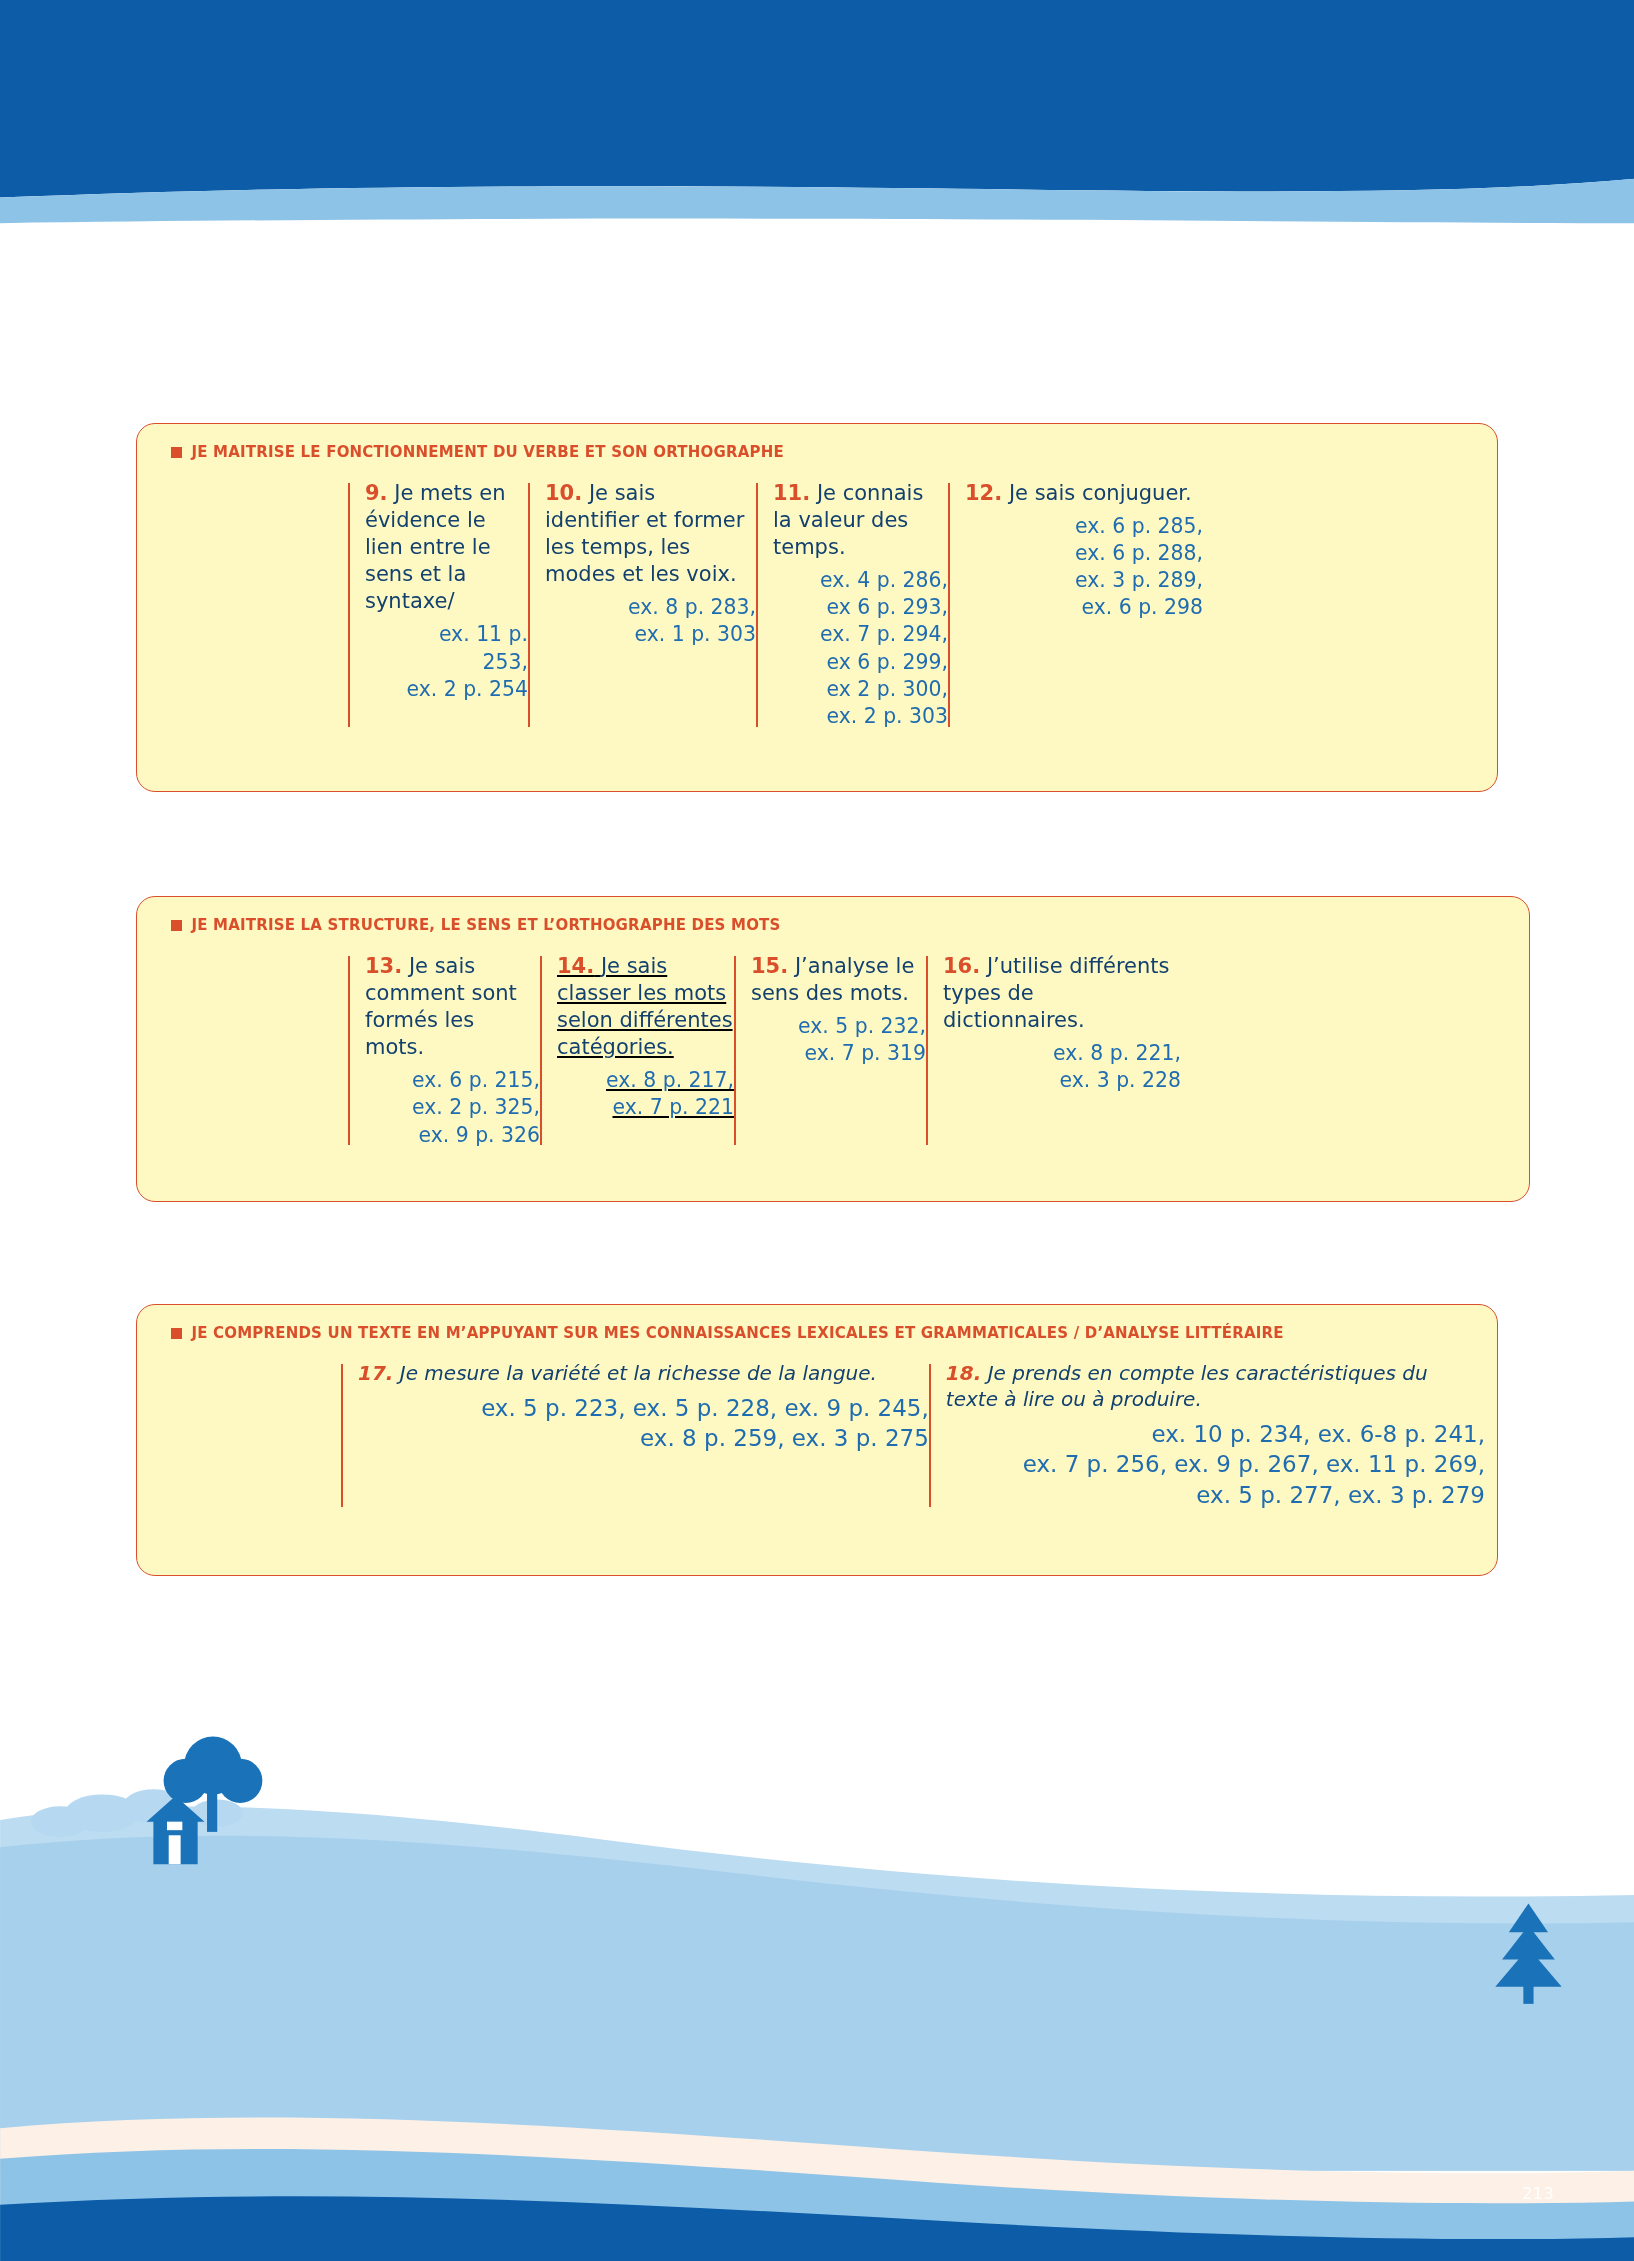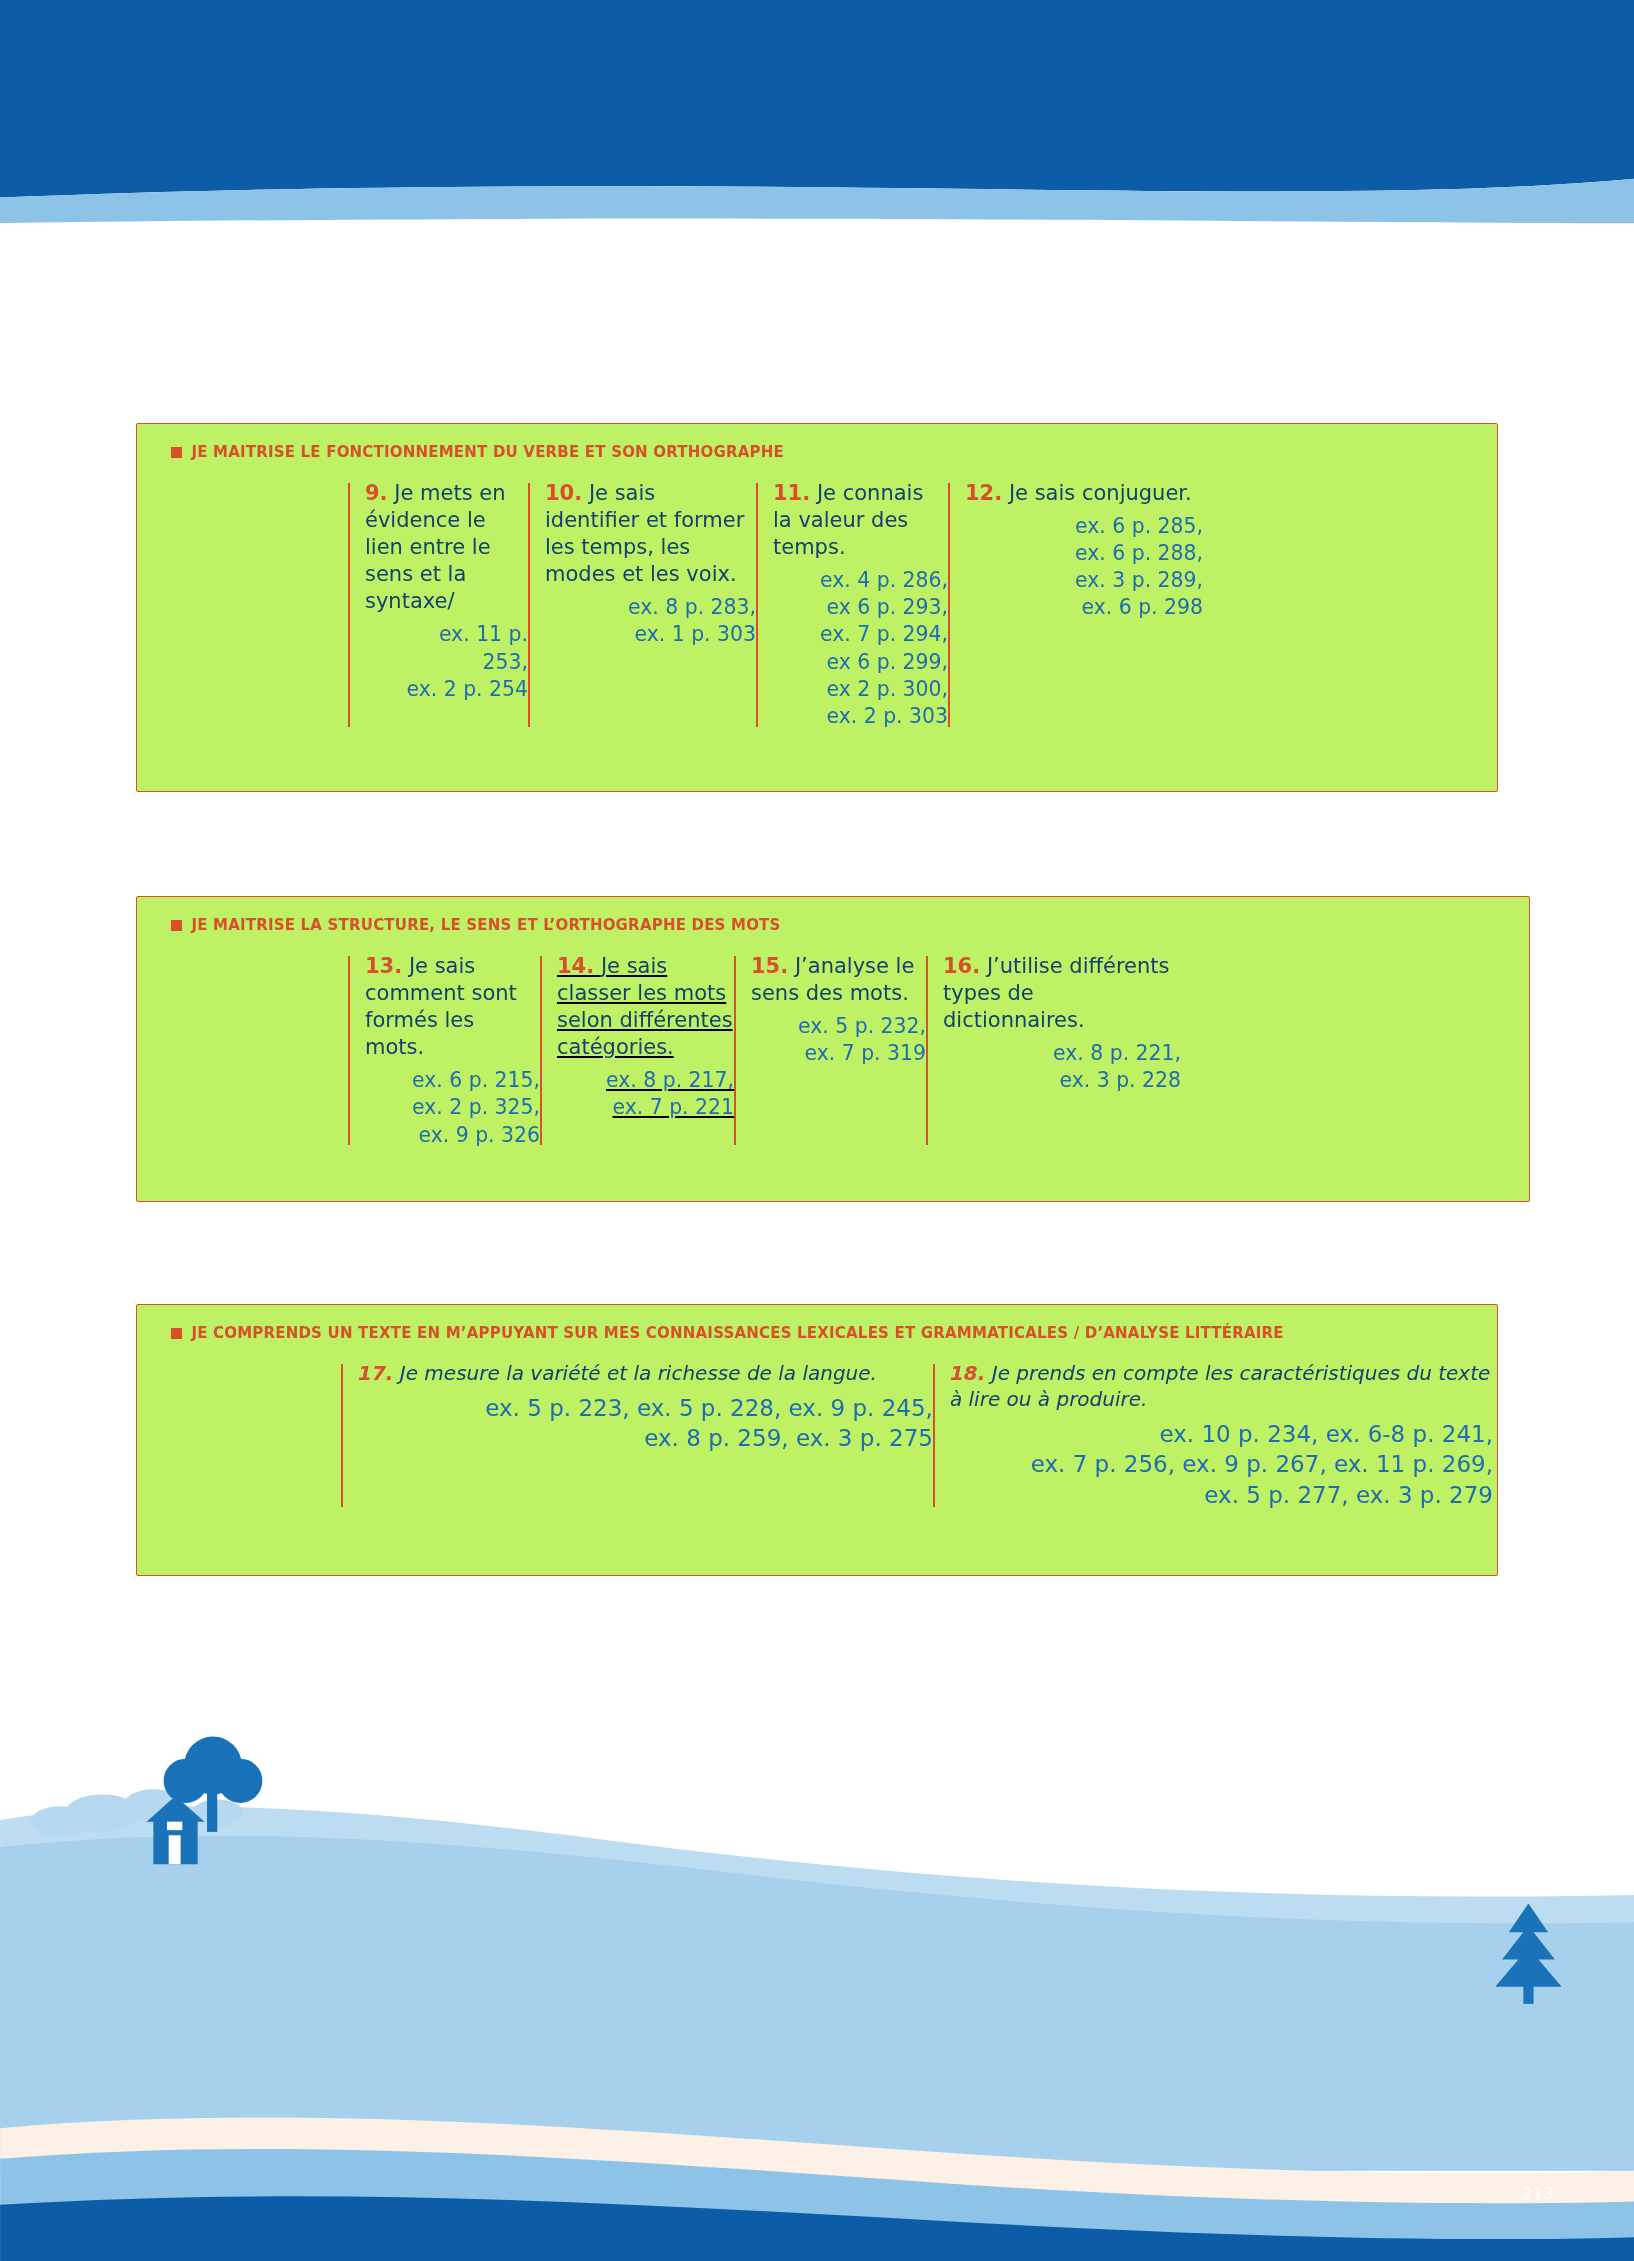--- a/index.html
+++ b/index.html
@@ -44,22 +44,22 @@
     font-size: 16px;
     color: #ffffff;
     letter-spacing: 0.4px;
     font-family: "DejaVu Sans", sans-serif;
   }
 
   
   .block {
     position: absolute;
     border: 1.7px solid #d94f2b;
-    border-radius: 2px;
-    background: #bef264;
+    border-radius: 19px;
+    background: #fef9c3;
     box-sizing: border-box;
     padding-left: 20px;
   }
   #block1 { left: 136px; top: 423px; width: 1362px; height: 369px; }
   #block2 { left: 136px; top: 896px; width: 1394px; height: 306px; }
   #block3 { left: 136px; top: 1304px; width: 1362px; height: 272px; }
 
   .block-title {
     display: flex;
     align-items: center;
@@ -79,21 +79,21 @@
     height: 11px;
     background: #d94f2b;
     display: inline-block;
     flex: none;
   }
 
   .cols {
     position: absolute;
     left: 0;
     top: 56px;
-    right: 4px;
+    right: 12px;
     display: flex;
   }
 
   .col {
     position: relative;
     padding-left: 17px;
     box-sizing: border-box;
   }
   .col .rule {
     position: absolute;

